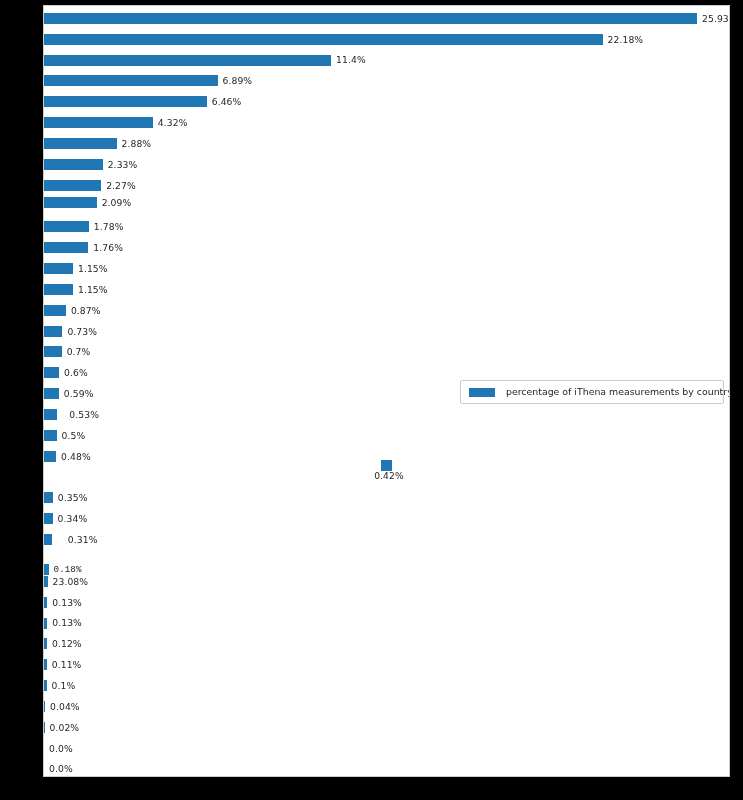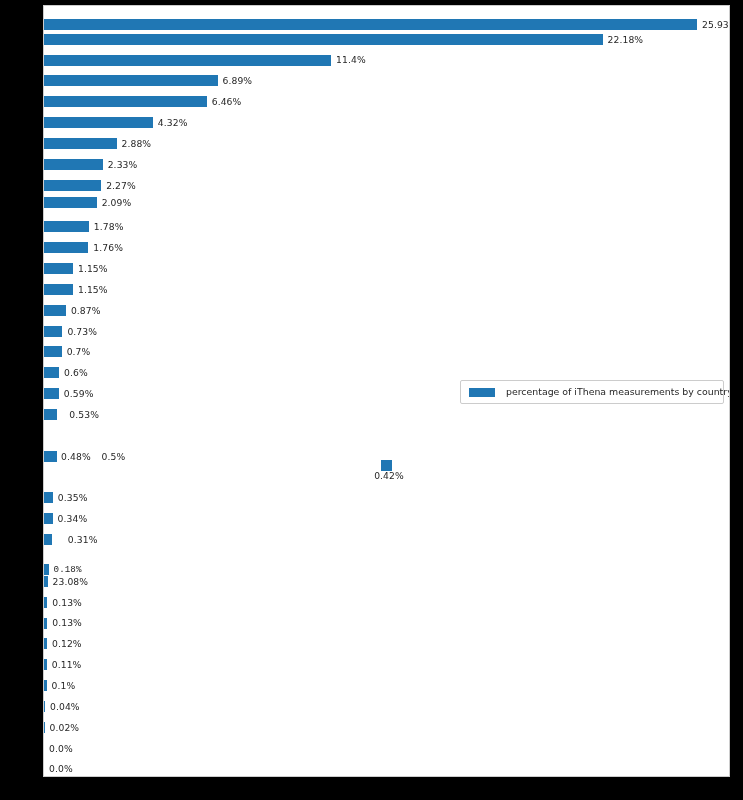--- a/index.html
+++ b/index.html
@@ -99,21 +99,21 @@
   }
 </style>
 </head>
 <body>
 
 <div id="figure">
 
   <div id="plot-area">
 
     <div id="bars-layer">
-        <div class="bar-row" style="top: 8px;">
+        <div class="bar-row" style="top: 2px;">
           <div class="bar" title="25.93" style="width: 653.017px; background: rgb(32, 119, 180);"></div>
           <span class="bar-label">25.93</span>
         </div>
         <div class="bar-row" style="top: 22.85px;">
           <div class="bar" title="22.18%" style="width: 558.577px; background: rgb(32, 119, 180);"></div>
           <span class="bar-label">22.18%</span>
         </div>
         <div class="bar-row" style="top: 43.7px;">
           <div class="bar" title="11.4%" style="width: 287.096px; background: rgb(32, 119, 180);"></div>
           <span class="bar-label">11.4%</span>
@@ -179,21 +179,21 @@
           <span class="bar-label">0.6%</span>
         </div>
         <div class="bar-row" style="top: 377.3px;">
           <div class="bar" title="0.59%" style="width: 14.8585px; background: rgb(32, 119, 180);"></div>
           <span class="bar-label">0.59%</span>
         </div>
         <div class="bar-row" style="top: 398.15px; gap: 7px;">
           <div class="bar" title="0.53%" style="width: 13.3474px; background: rgb(32, 119, 180);"></div>
           <span class="bar-label">0.53%</span>
         </div>
-        <div class="bar-row" style="top: 440px; gap: 40px;">
+        <div class="bar-row" style="top: 419px;">
           <div class="bar" title="0.5%" style="width: 12.5919px; background: rgb(32, 119, 180);"></div>
           <span class="bar-label">0.5%</span>
         </div>
         <div class="bar-row" style="top: 439.85px;">
           <div class="bar" title="0.48%" style="width: 12.0882px; background: rgb(32, 119, 180);"></div>
           <span class="bar-label">0.48%</span>
         </div>
         <div class="bar-row" style="top: 454px; flex-direction: column;">
           <div class="bar" title="0.42%" style="width: 10.5772px; background: rgb(32, 119, 180);"></div>
           <span class="bar-label">0.42%</span>

